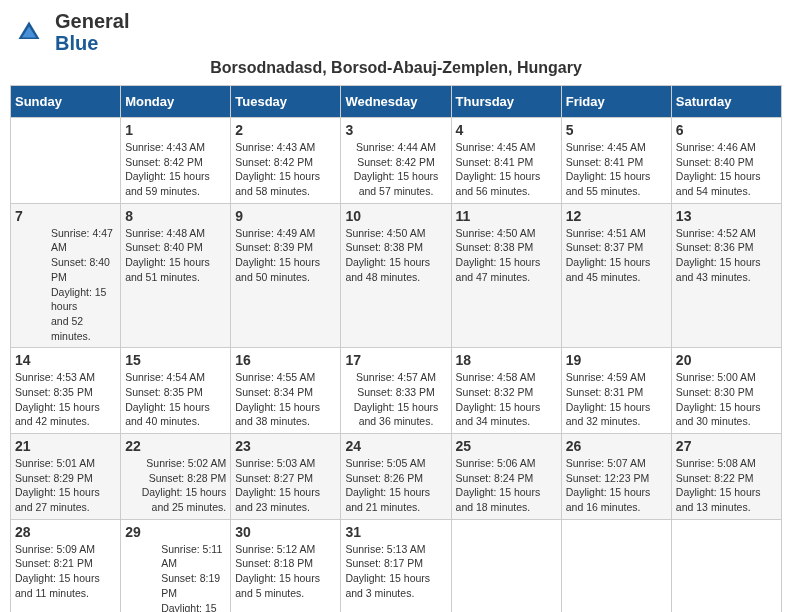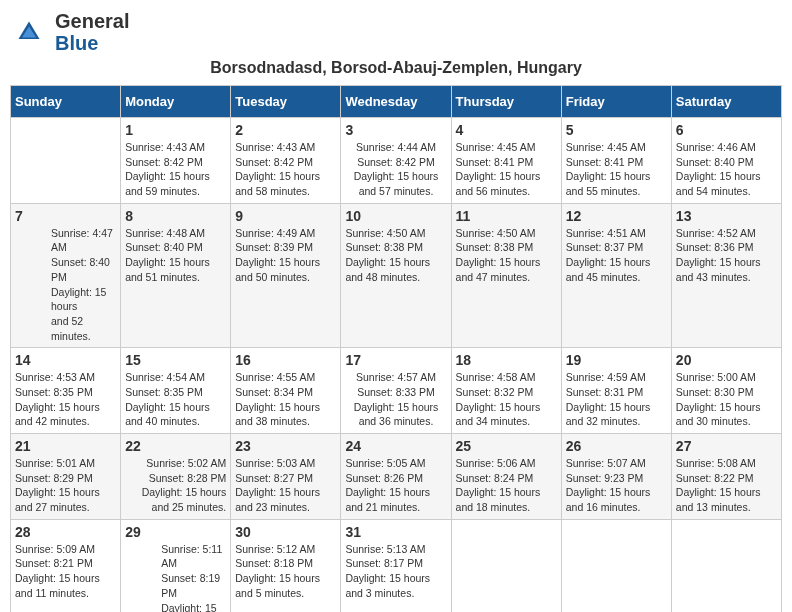--- a/index.html
+++ b/index.html
@@ -296,21 +296,21 @@
         <td>
           <span class="day-number">25</span>
           <div class="day-info" style="white-space: pre-line;">Sunrise: 5:06 AM
 Sunset: 8:24 PM
 Daylight: 15 hours
 and 18 minutes.</div>
         </td>
         <td>
           <span class="day-number">26</span>
           <div class="day-info" style="white-space: pre-line;">Sunrise: 5:07 AM
-Sunset: 9:23 PM
+Sunset: 12:23 PM
 Daylight: 15 hours
 and 16 minutes.</div>
         </td>
         <td>
           <span class="day-number">27</span>
           <div class="day-info" style="white-space: pre-line;">Sunrise: 5:08 AM
 Sunset: 8:22 PM
 Daylight: 15 hours
 and 13 minutes.</div>
         </td>

